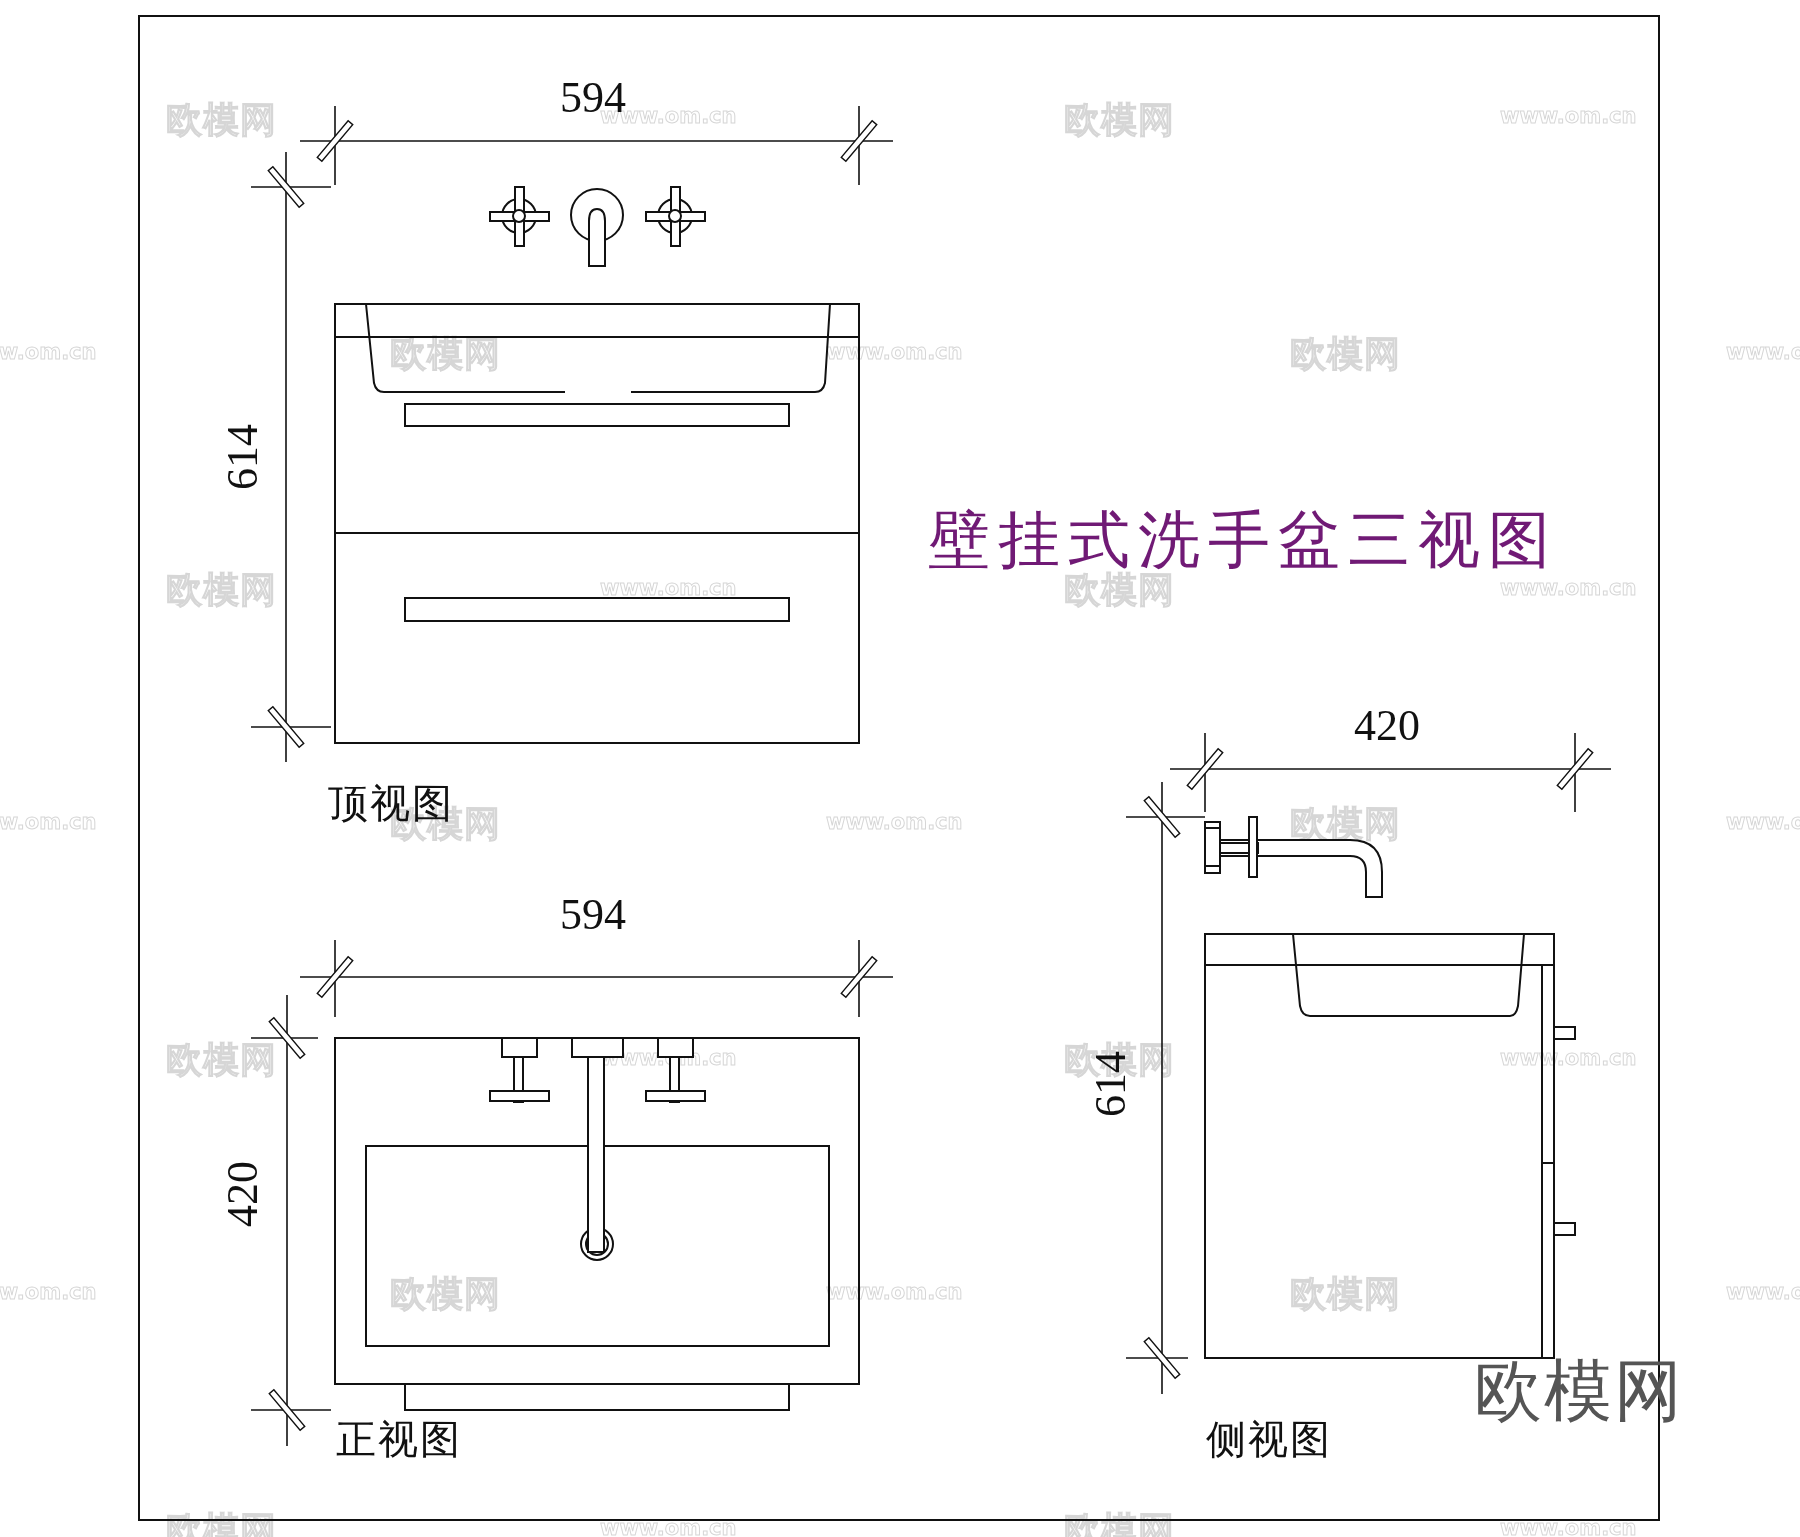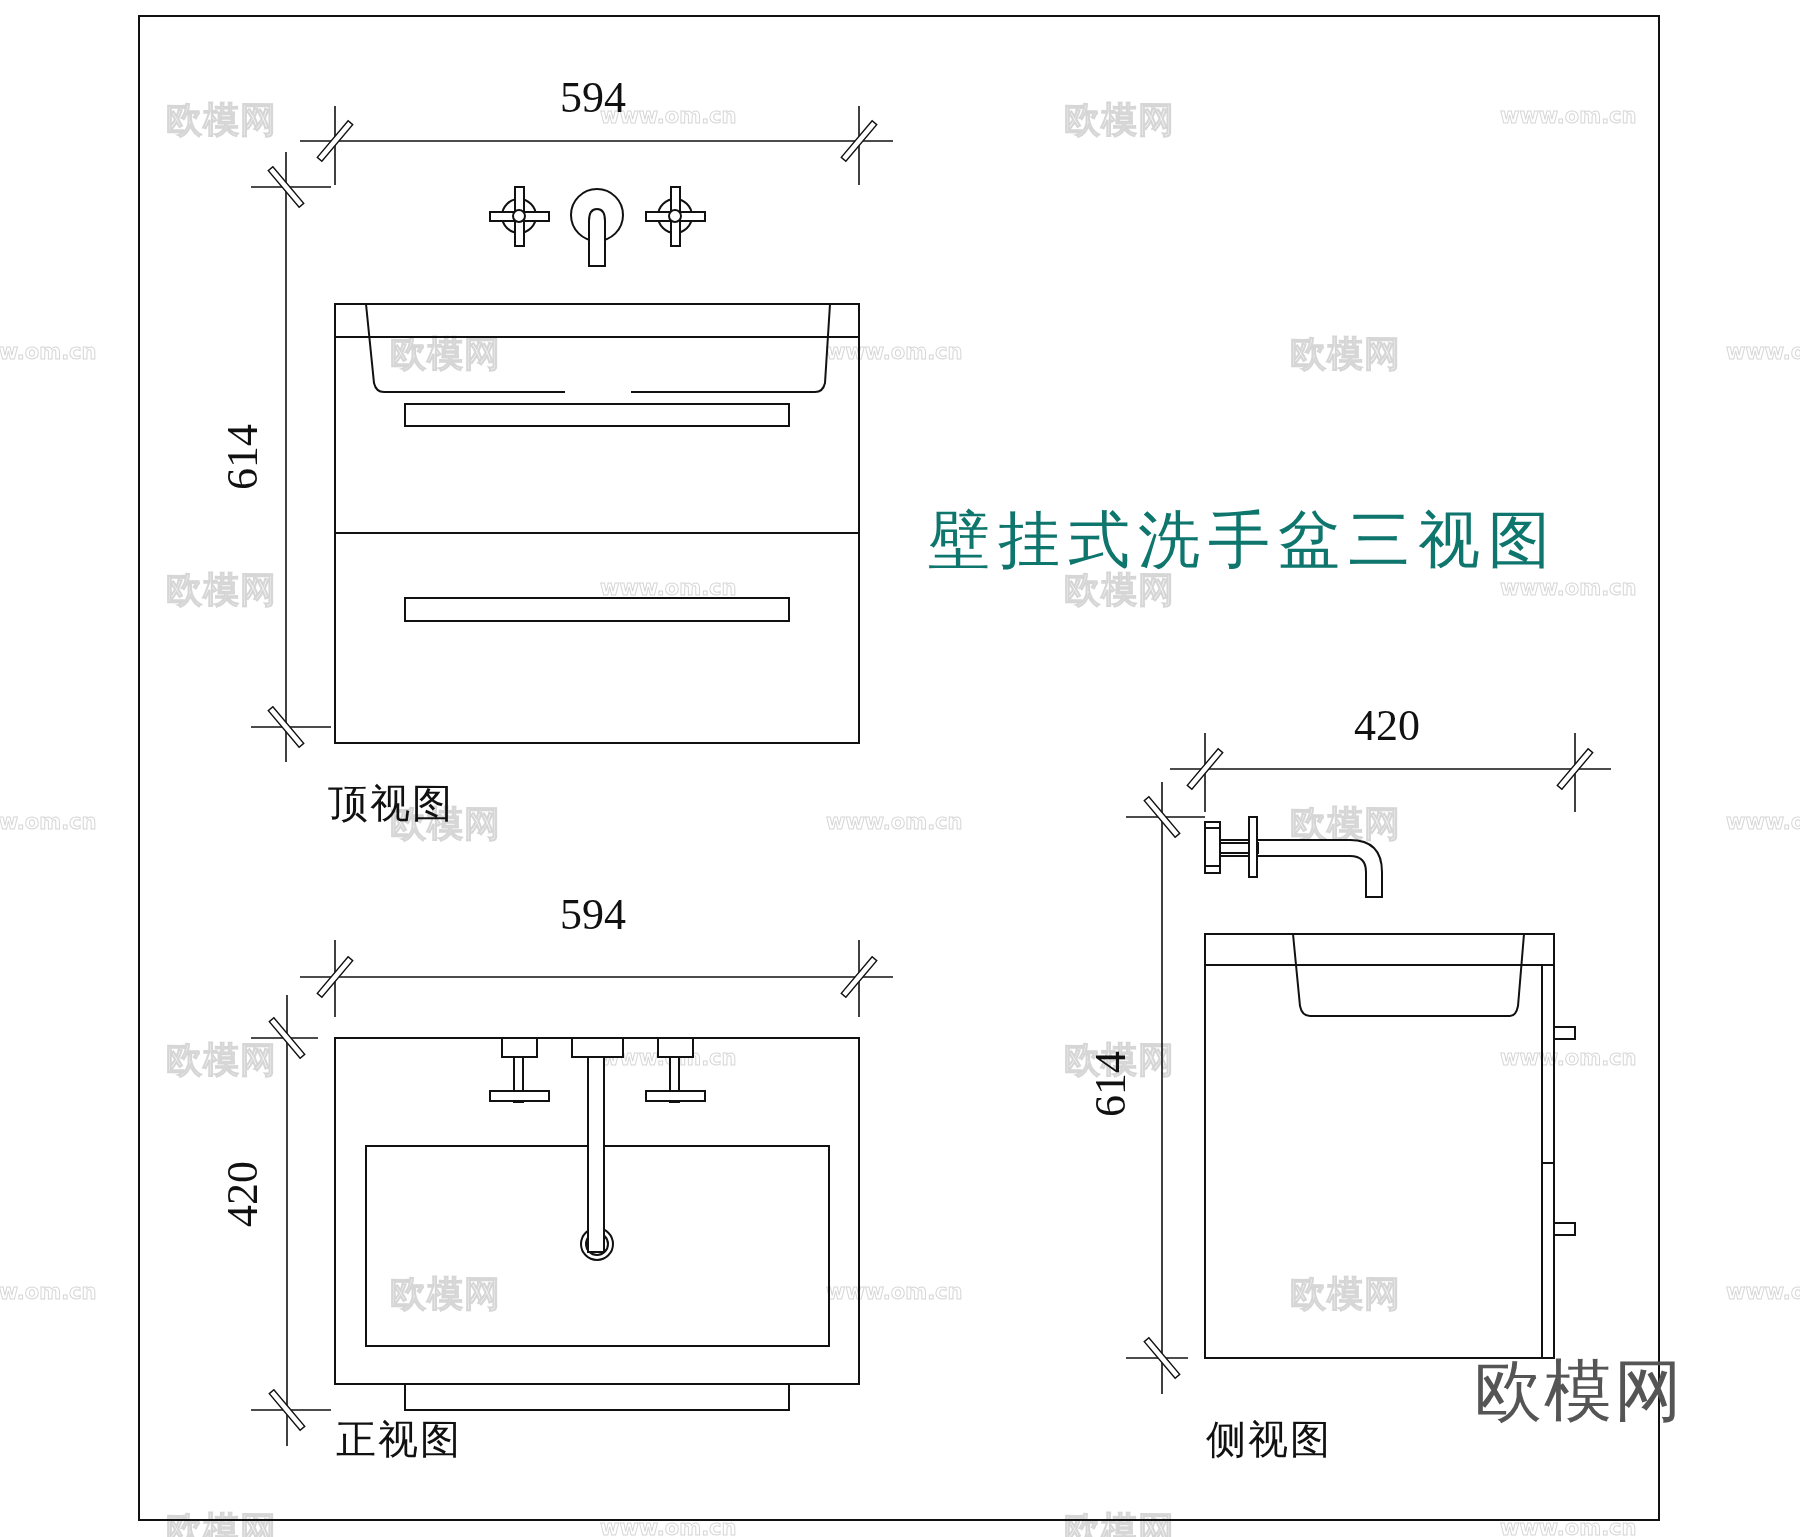--- a/index.html
+++ b/index.html
@@ -11,21 +11,21 @@
   .dim { stroke: #111; stroke-width: 1.6; fill: none; }
   .tick { stroke: #111; stroke-width: 1.4; fill: #fff; }
   .wm { position: absolute; color: transparent; -webkit-text-stroke: 1px #d6d6d6;
         font-family: "DejaVu Sans", sans-serif; font-weight: bold; pointer-events: none; }
   .wm-cn { font-size: 36px; letter-spacing: 1px; }
   .wm-url { font-size: 21px; }
   .dimtext { position: absolute; font-family: "Liberation Serif", "DejaVu Serif", serif;
              font-size: 44px; color: #111; line-height: 1; white-space: nowrap; }
   .dimtext.vert { transform-origin: center center; transform: rotate(-90deg); }
   .title { position: absolute; left: 928px; top: 498px; font-size: 62px; letter-spacing: 8px;
-           color: #0f766e; font-family: "DejaVu Serif", "Liberation Serif", serif; white-space: nowrap; }
+           color: #701a75; font-family: "DejaVu Serif", "Liberation Serif", serif; white-space: nowrap; }
   .viewlabel { position: absolute; font-size: 40px; color: #111; letter-spacing: 2px;
                font-family: "DejaVu Serif", "Liberation Serif", serif; white-space: nowrap; }
   .logo { position: absolute; left: 1474px; top: 1346px; font-size: 68px; color: #555;
           font-family: "DejaVu Sans", sans-serif; letter-spacing: 2px; white-space: nowrap; }
 </style>
 </head>
 <body>
 
 <div class="wm wm-cn" style="left:166px;top:96px;">欧模网</div>
 <div class="wm wm-url" style="left:600px;top:104px;">www.om.cn</div>

